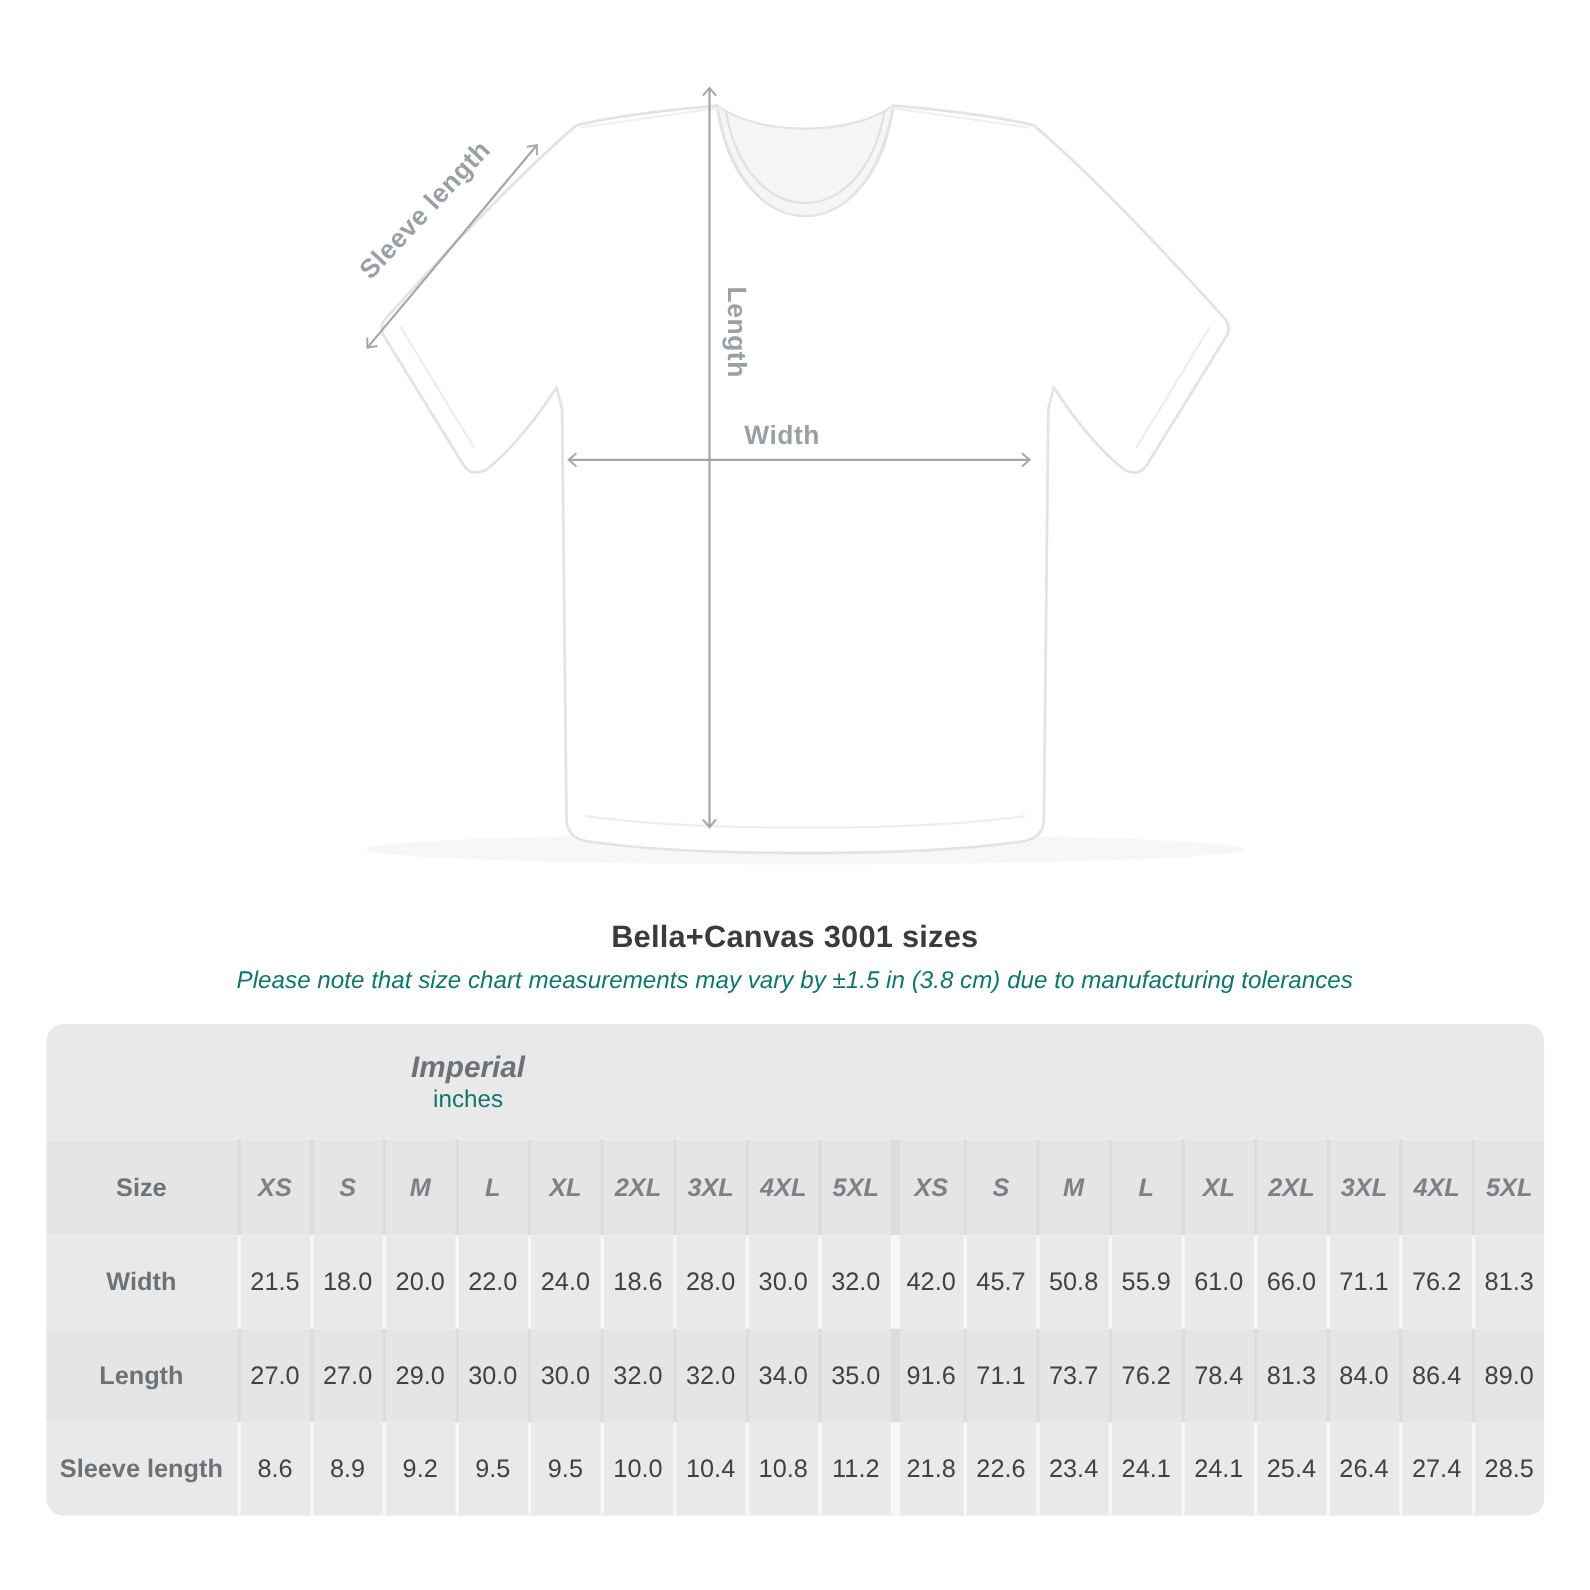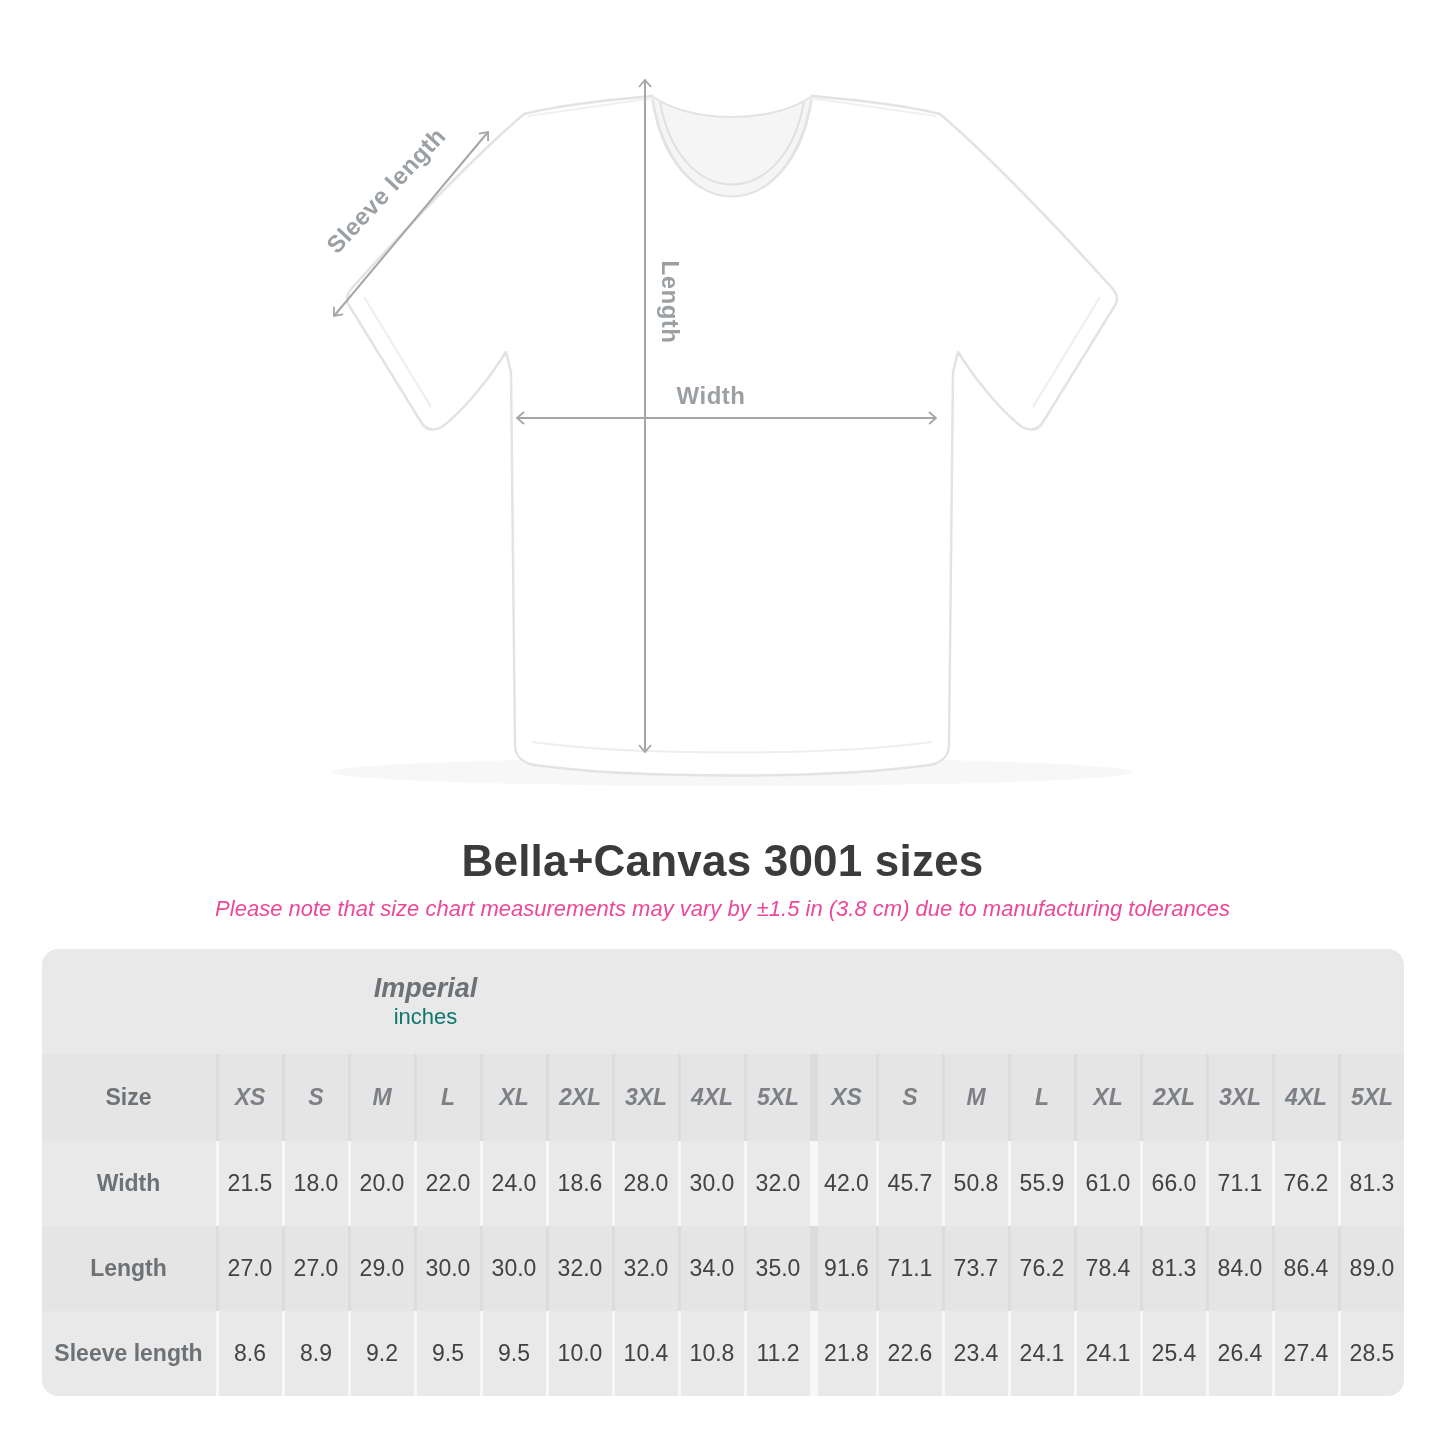--- a/index.html
+++ b/index.html
@@ -9,25 +9,25 @@
   }
   
   .diagram{width:1445px;height:822px;}
   .dlabel{
     font-family:"Liberation Sans",sans-serif;
     font-size:24px;font-weight:bold;fill:#9ba0a4;letter-spacing:.5px;
   }
   
   .page-title{
     margin:14px 0 0;text-align:center;
-    font-size:44px;font-weight:bold;color:#3b3b3b;letter-spacing:.2px;
+    font-size:28px;font-weight:bold;color:#3b3b3b;letter-spacing:.2px;
   }
   .subtitle{
     margin:10px 0 0;text-align:center;font-style:italic;
-    font-size:22px;color:#ec4899;
+    font-size:22px;color:#0f766e;
   }
   
   .size-table{
     width:1362px;margin:27px auto 0;border-radius:16px;overflow:hidden;
   }
   .row{
     display:grid;grid-template-columns:174px repeat(18,1fr);
     align-items:stretch;
   }
   .row.white{background:#e5e5e5;--sep:#dcdcdc;}

